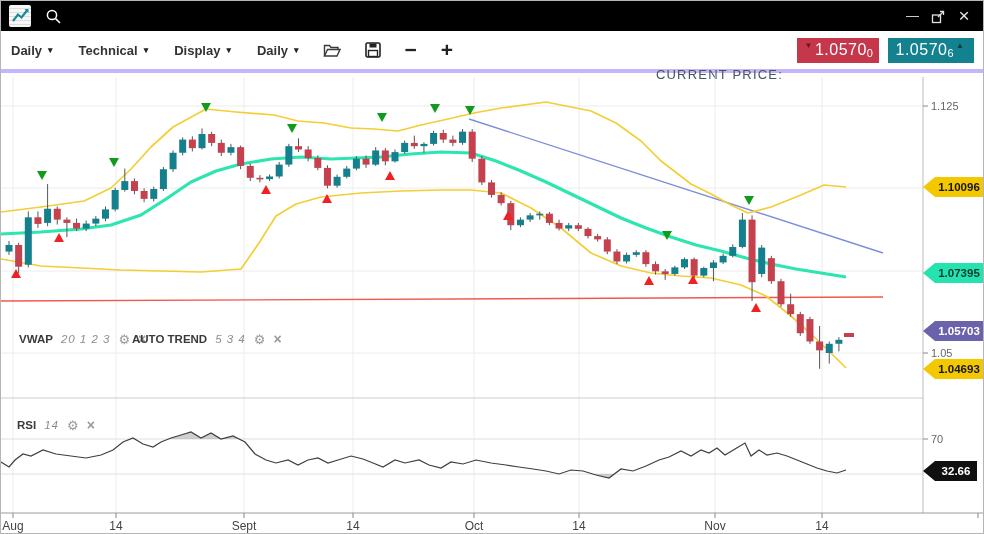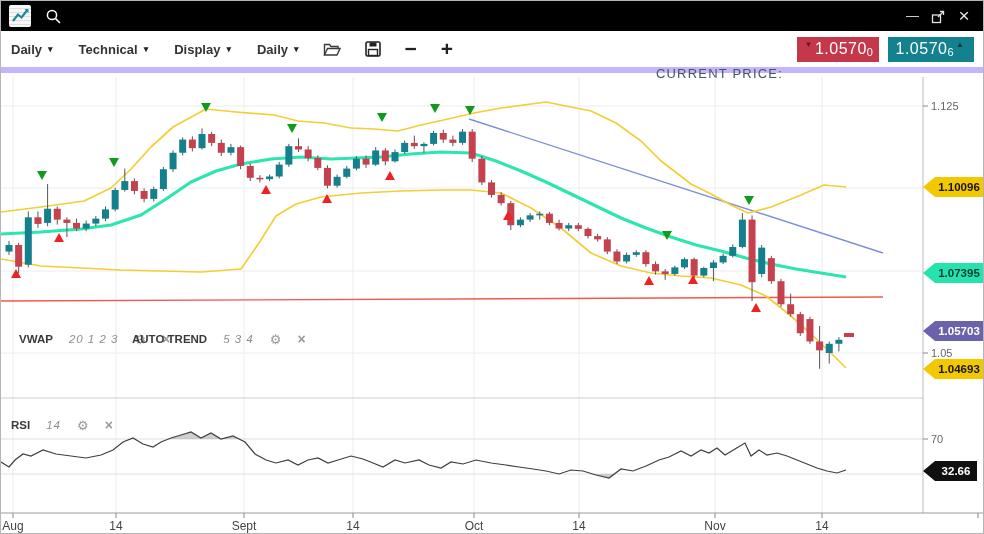--- a/index.html
+++ b/index.html
@@ -12,49 +12,49 @@
     repeating-linear-gradient(#f7f7f7 0 3px,#ddd 3px 4px);border-radius:2px;
     display:flex;align-items:center;justify-content:center;}
   .app-title{color:#fff;font-size:14px;letter-spacing:2.5px;margin-left:12px;white-space:nowrap;}
   .search-btn{margin-left:14px;display:flex;align-items:center;cursor:pointer;}
   .win-spacer{flex:1;}
   .winbtn{color:#e3e3e3;width:26px;text-align:center;cursor:pointer;font-size:15px;line-height:30px;}
   .winbtn.min{font-size:13px;letter-spacing:-1px;}
   .winbtn.close{font-size:19px;margin-right:6px;}
   
   .toolbar{position:absolute;left:0;top:30px;width:100%;height:42px;background:#fff;
-    border-bottom:6px solid #c4b5fd;display:flex;align-items:center;box-sizing:border-box;}
+    border-bottom:4px solid #c4b5fd;display:flex;align-items:center;box-sizing:border-box;}
   .menu{display:flex;align-items:center;gap:6px;font-weight:bold;font-size:13px;color:#333;
     margin-left:26px;cursor:pointer;white-space:nowrap;}
   .menu:first-child{margin-left:10px;}
   .menu .caret{font-size:9px;color:#222;}
   .tool-ico{margin-left:24px;cursor:pointer;display:flex;align-items:center;color:#222;}
   .tool-ico.txt{font-size:21px;font-weight:bold;line-height:20px;}
   .cp-label{font-size:13px;color:#46555c;letter-spacing:1.2px;margin-right:14px;white-space:nowrap;margin-top:48px;}
   .quote{height:25px;display:flex;align-items:center;justify-content:center;
     color:#fff;font-size:16px;letter-spacing:.5px;cursor:pointer;}
   .quote.bid{width:82px;background:#c5374a;margin-right:9px;}
   .quote.ask{width:86px;background:#13818e;margin-right:9px;}
   .quote .pip{font-size:11px;margin-top:5px;}
   .quote .tri{font-size:8px;margin:0 2px;align-self:flex-start;margin-top:3px;}
   .quote.bid .tri{color:#6e1320;}
   .quote.ask .tri{color:#073d45;}
   
   svg.chart{position:absolute;left:0;top:72px;display:block;}
   svg text{font-family:"Liberation Sans",sans-serif;}
   
-  .ind{position:absolute;display:flex;align-items:center;gap:16px;font-size:11.5px;
+  .ind{position:absolute;display:flex;align-items:center;gap:8px;font-size:11.5px;
     white-space:nowrap;z-index:3;}
   .ind .nm{font-weight:bold;color:#3a3a3a;}
   .ind .pr{color:#8d8d8d;letter-spacing:1px;font-style:italic;}
   .ind .gear{color:#9a9a9a;font-size:13px;cursor:pointer;}
   .ind .rm{color:#9a9a9a;font-size:14px;font-weight:bold;cursor:pointer;}
   .ind-vwap{left:18px;top:330px;}
   .ind-at{left:131px;top:330px;}
-  .ind-rsi{left:10px;top:416px;}
+  .ind-rsi{left:16px;top:416px;}
 </style>
 </head>
 <body>
 
 <div class="stage">
 
   <div class="titlebar">
     <div class="logo">
       <svg width="20" height="20" viewBox="0 0 20 20">
         <polyline points="3,15 8,8.5 11.5,11.5 17,4.5" fill="none" stroke="#1b8a9a" stroke-width="2.2"></polyline>

